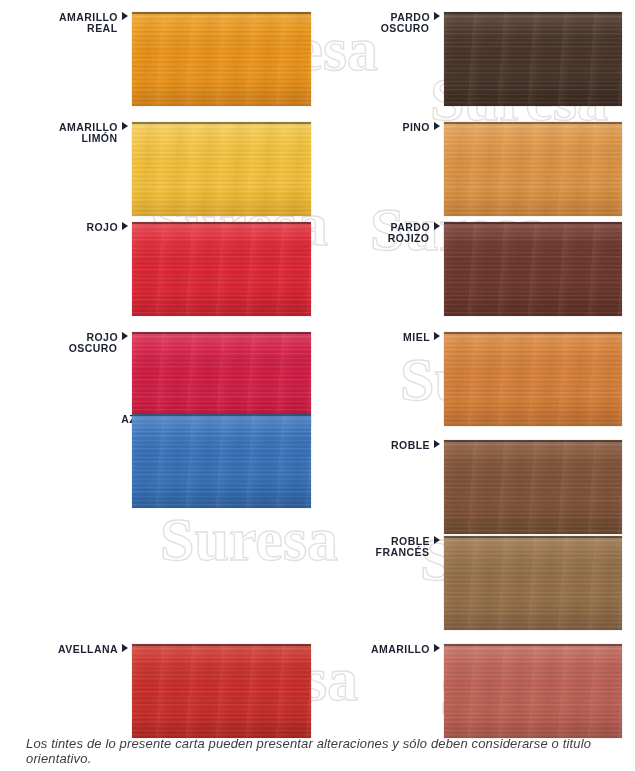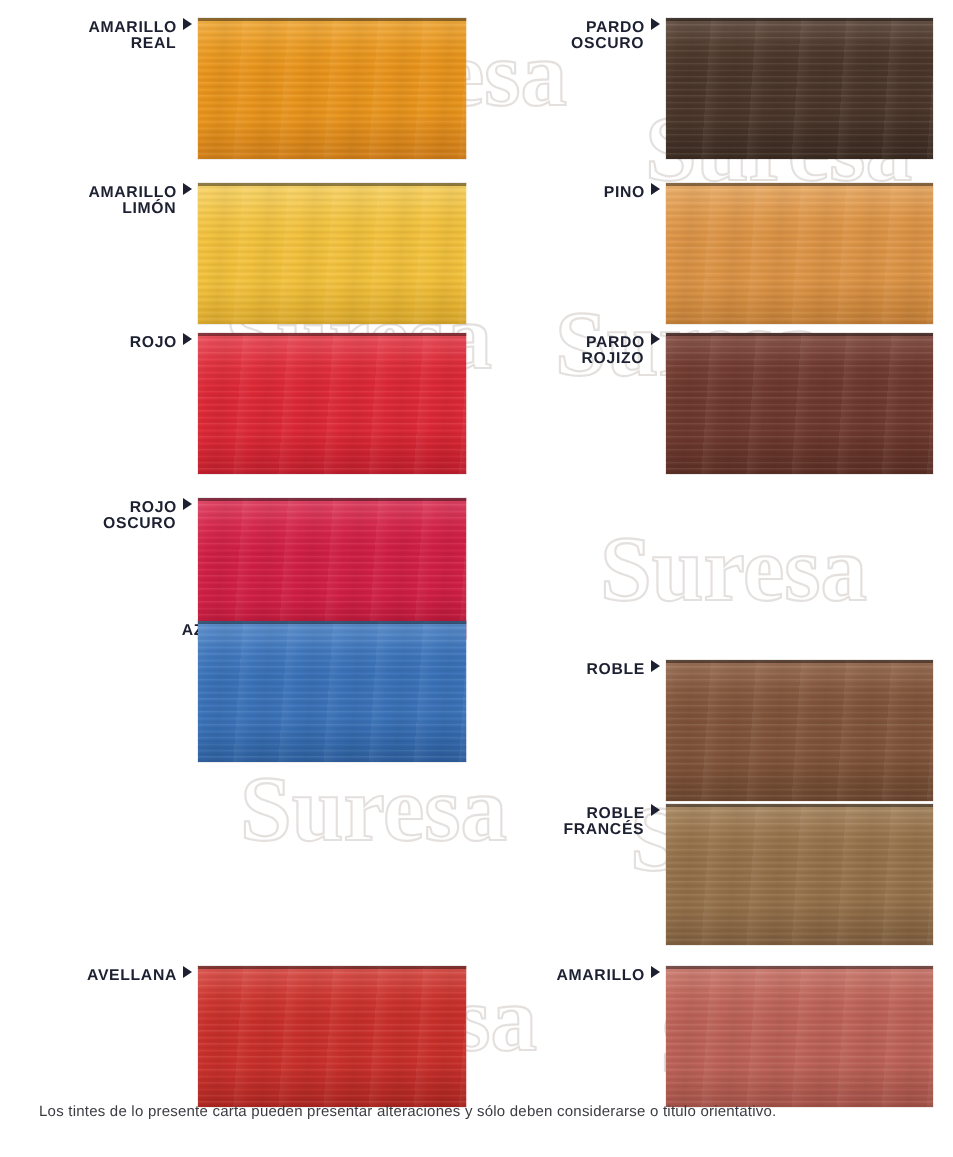--- a/index.html
+++ b/index.html
@@ -140,21 +140,22 @@
     background: rgba(0,0,0,0.42);
   }
 
   
   #footer-note {
     position: absolute;
     left: 26px;
     top: 736px;
     width: 580px;
     font-family: "Liberation Sans", sans-serif;
-    font-size: 10px;
+    font-style: italic;
+    font-size: 13px;
     letter-spacing: 0.15px;
     color: #3c3c42;
     z-index: 2;
   }
 </style>
 </head>
 <body>
 
 <svg id="watermark" viewBox="0 0 635 771" xmlns="http://www.w3.org/2000/svg" aria-hidden="true">
   <g>
@@ -282,20 +283,32 @@
           <span class="label-text label-line2">ROJIZO</span>
         </div>
         <div class="patch">
           <div class="base" style="background: linear-gradient(177deg, rgb(126, 69, 58) 0%, rgb(110, 57, 46) 38%, rgb(110, 57, 46) 68%, rgb(94, 48, 38) 100%);"></div>
           <div class="grain"></div>
           <div class="grain2"></div>
           <div class="sheen"></div>
           <div class="topedge"></div>
         </div>
       </div>
+      <div class="swatch-row" style="top: 332px;">
+        <div class="label-wrap">
+          <span class="label-text label-line1"><span>MIEL</span><span class="arrow-icon"></span></span>
+        </div>
+        <div class="patch">
+          <div class="base" style="background: linear-gradient(177deg, rgb(224, 145, 76) 0%, rgb(212, 128, 58) 38%, rgb(212, 128, 58) 68%, rgb(195, 113, 46) 100%);"></div>
+          <div class="grain"></div>
+          <div class="grain2"></div>
+          <div class="sheen"></div>
+          <div class="topedge"></div>
+        </div>
+      </div>
       <div class="swatch-row" style="top: 440px;">
         <div class="label-wrap">
           <span class="label-text label-line1"><span>ROBLE</span><span class="arrow-icon"></span></span>
         </div>
         <div class="patch">
           <div class="base" style="background: linear-gradient(177deg, rgb(144, 98, 70) 0%, rgb(128, 84, 58) 38%, rgb(128, 84, 58) 68%, rgb(111, 72, 48) 100%);"></div>
           <div class="grain"></div>
           <div class="grain2"></div>
           <div class="sheen"></div>
           <div class="topedge"></div>

